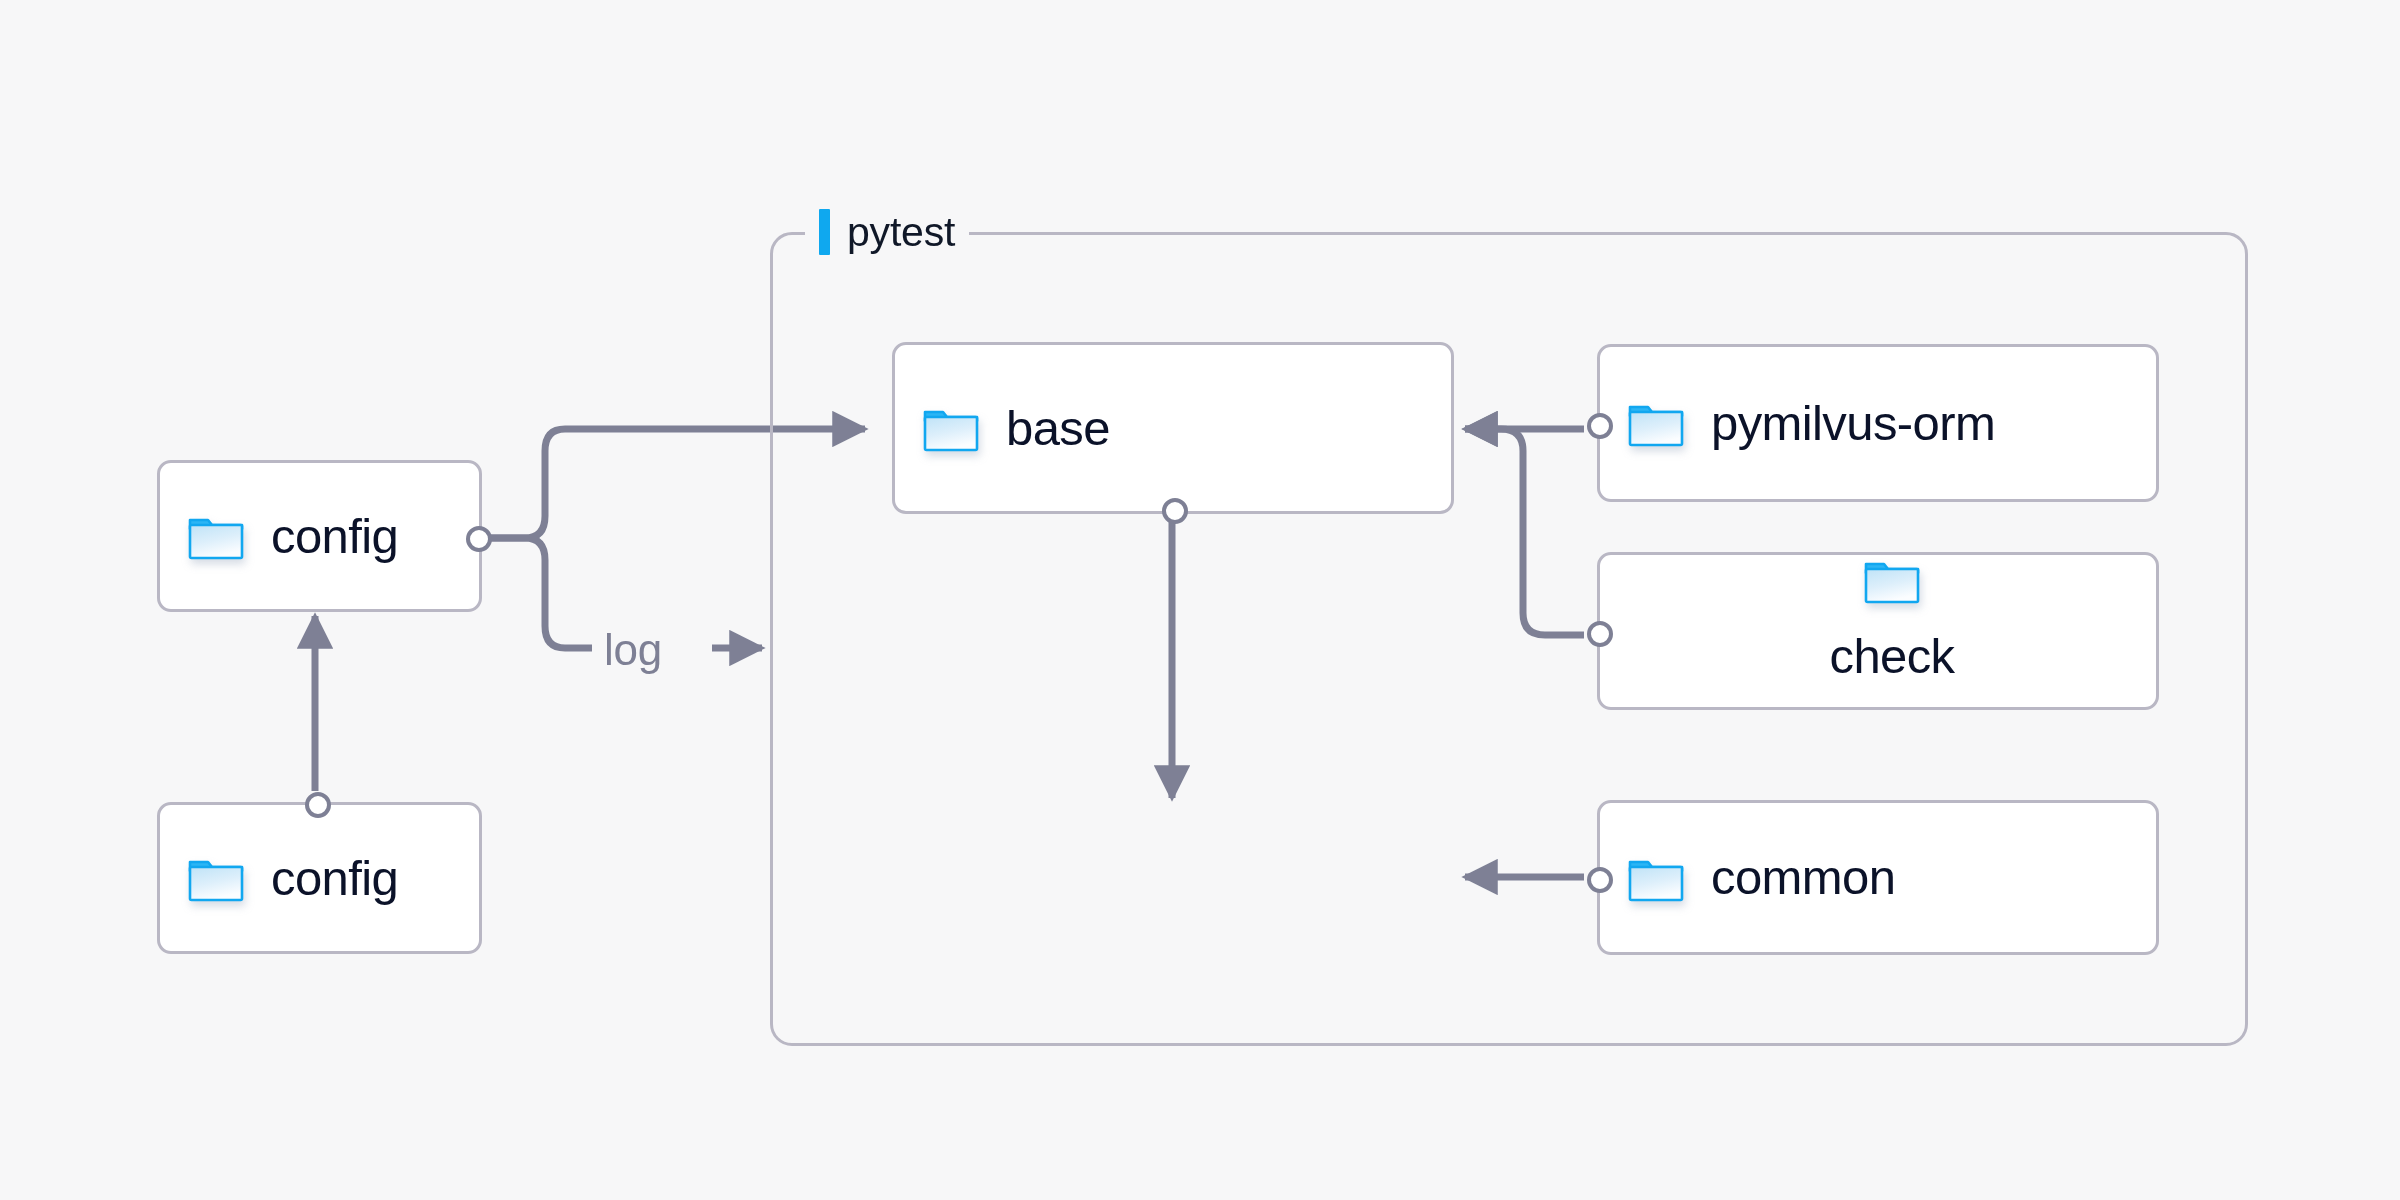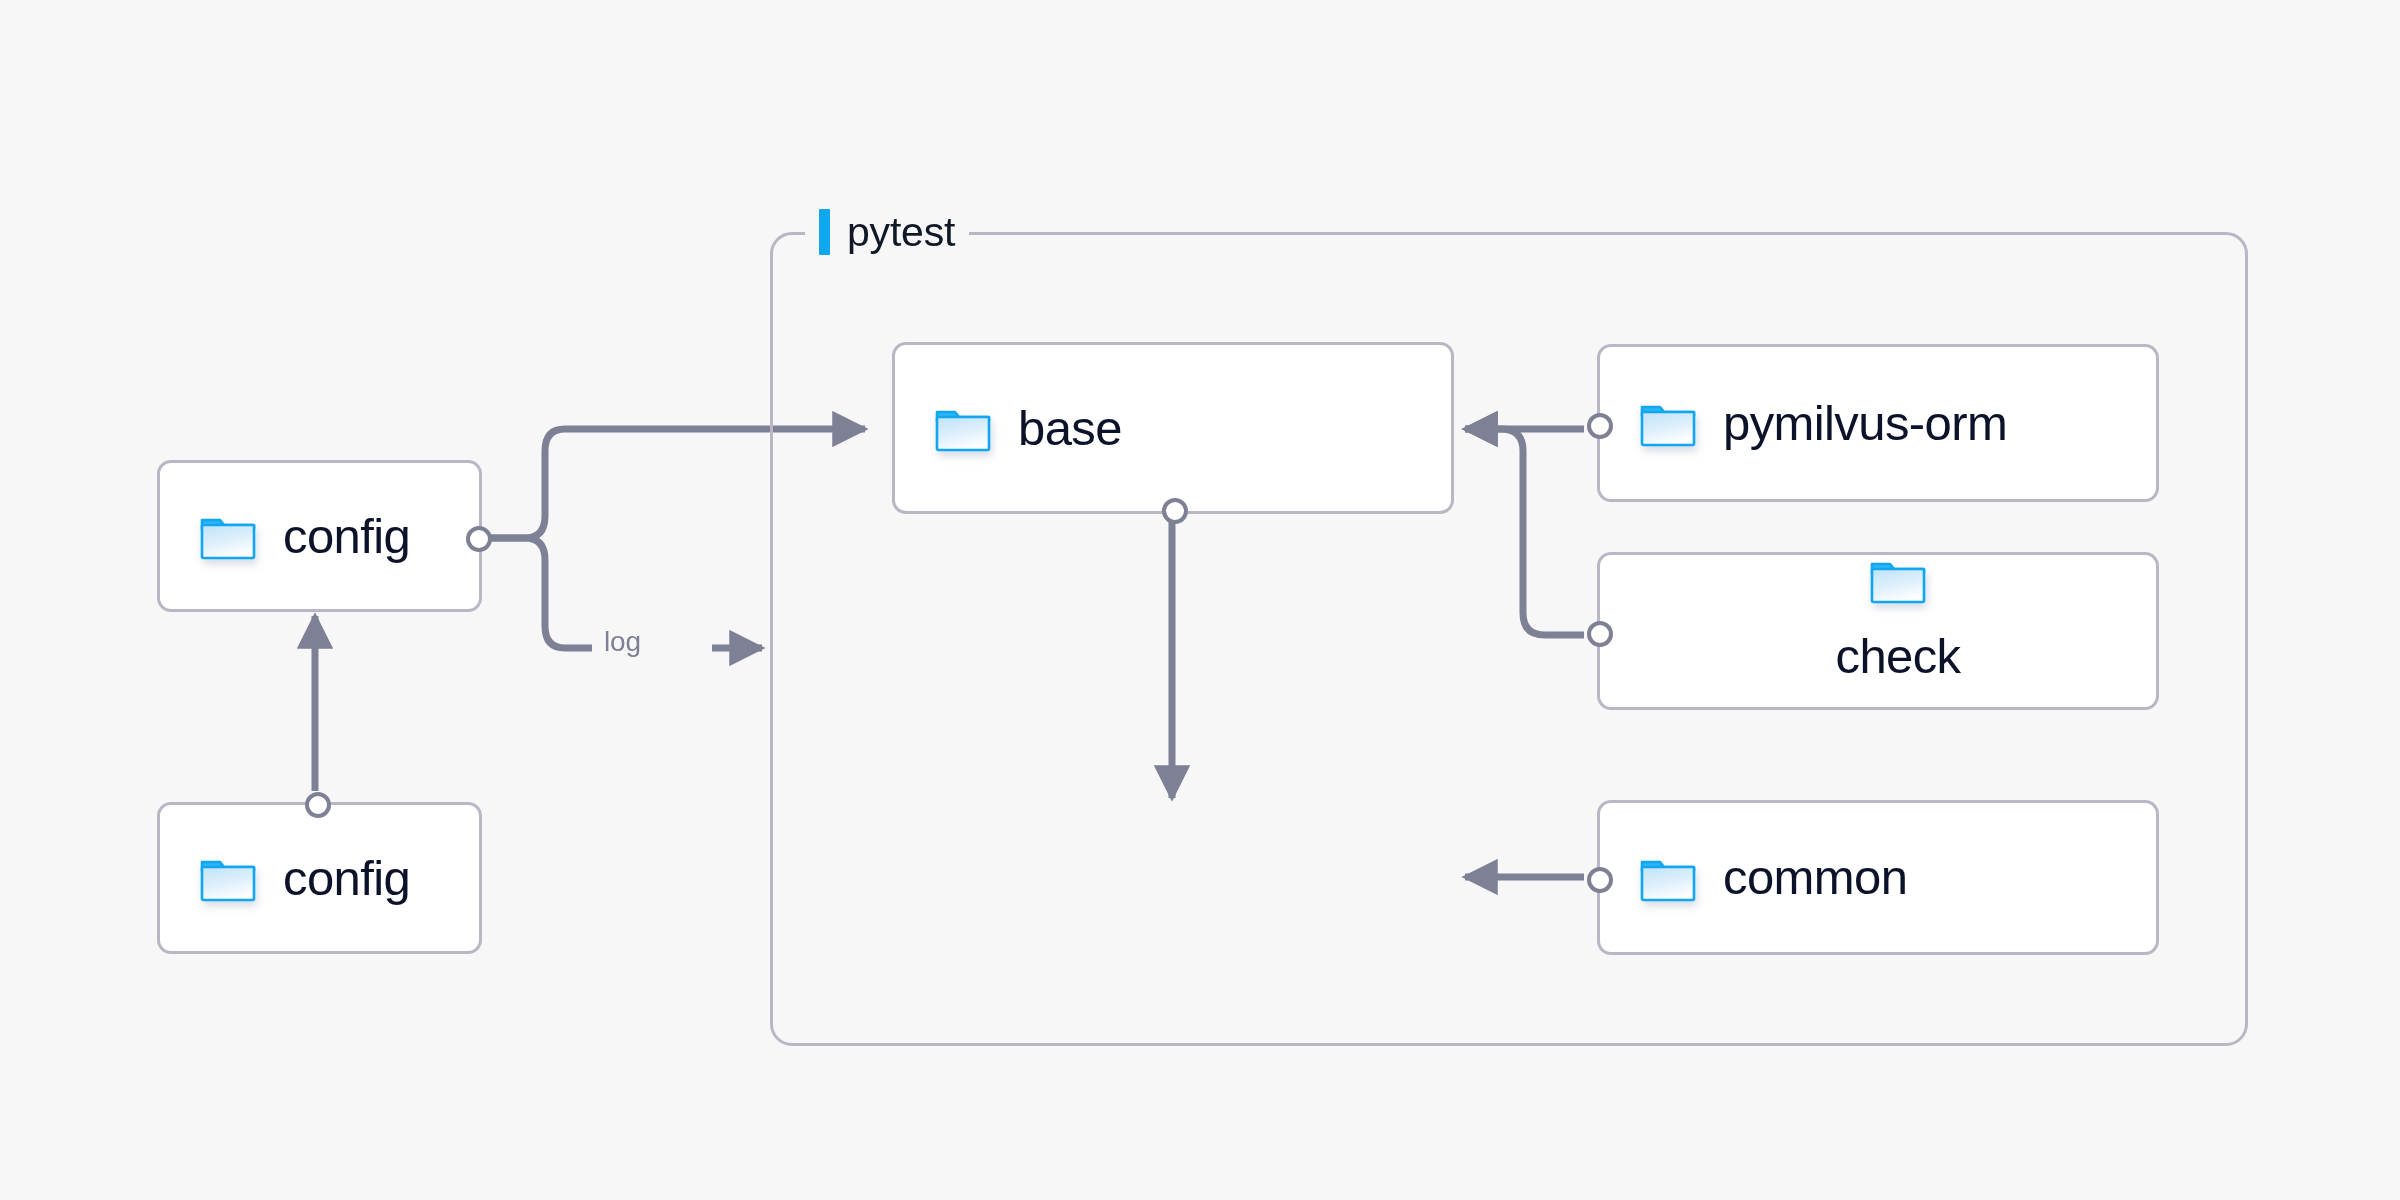--- a/index.html
+++ b/index.html
@@ -58,21 +58,21 @@
 
   
   .node {
     position: absolute;
     box-sizing: border-box;
     background: #ffffff;
     border: 3px solid #b9b7c4;
     border-radius: 14px;
     display: flex;
     align-items: center;
-    padding-left: 40px;
+    padding-left: 28px;
     gap: 27px;
   }
   .node .label {
     font-size: 49px;
     color: #0b1229;
     letter-spacing: -0.6px;
     line-height: 1;
     white-space: nowrap;
   }
 
@@ -93,21 +93,21 @@
     height: 26px;
     box-sizing: border-box;
     border: 4px solid #7e8095;
     border-radius: 50%;
     background: #ffffff;
   }
 
   
   .edge-label {
     position: absolute;
-    font-size: 28px;
+    font-size: 44px;
     color: #7e8095;
     letter-spacing: -0.2px;
     line-height: 1;
     white-space: nowrap;
   }
 </style>
 </head>
 <body>
 
 <div id="stage">

